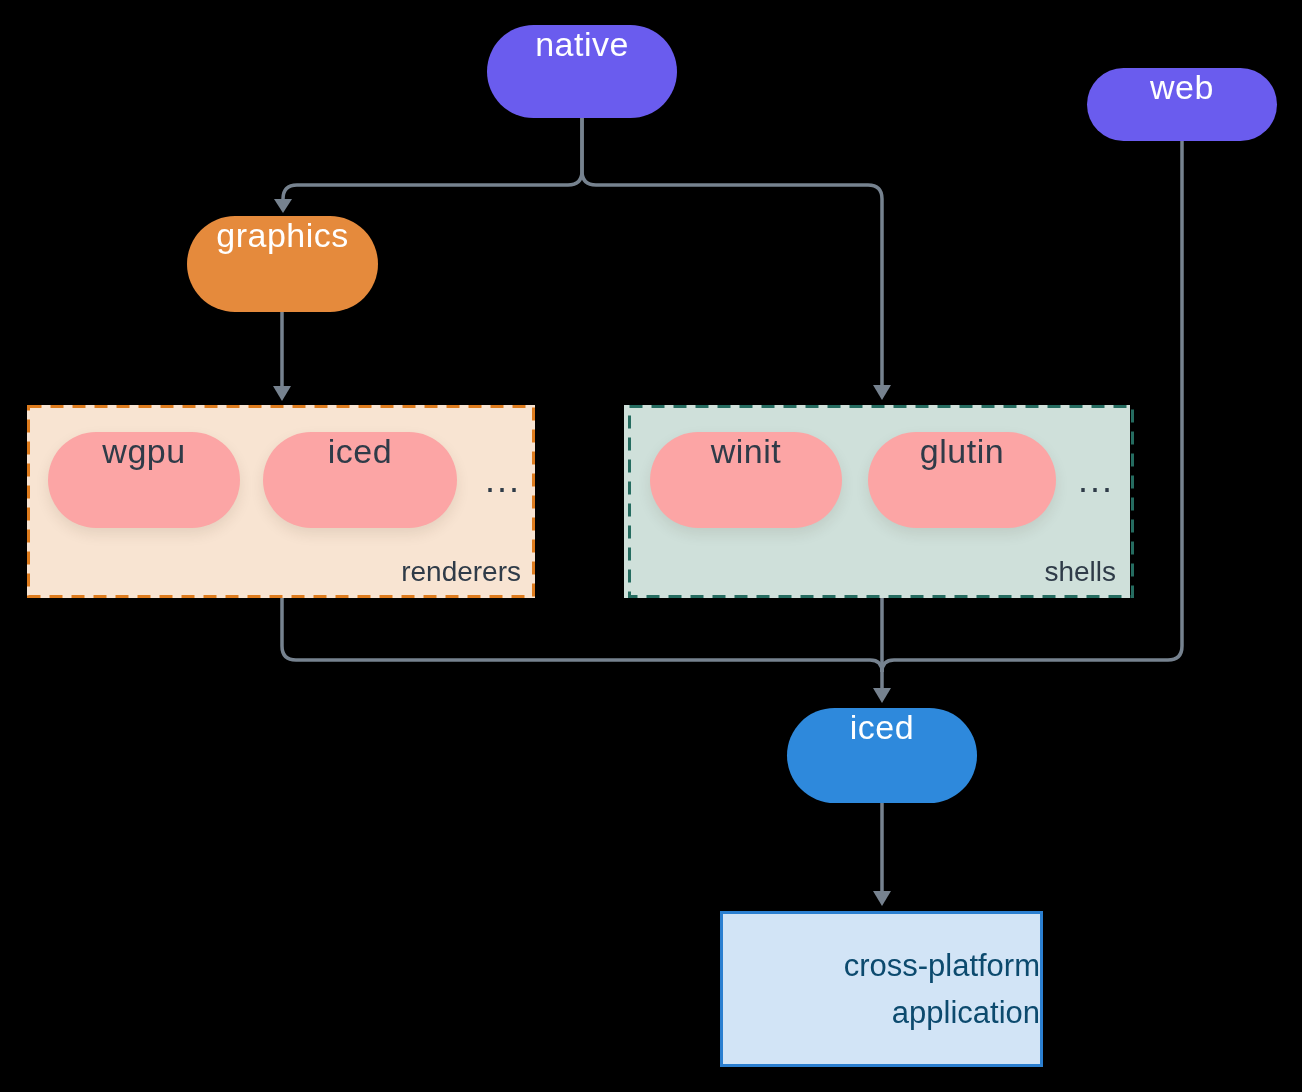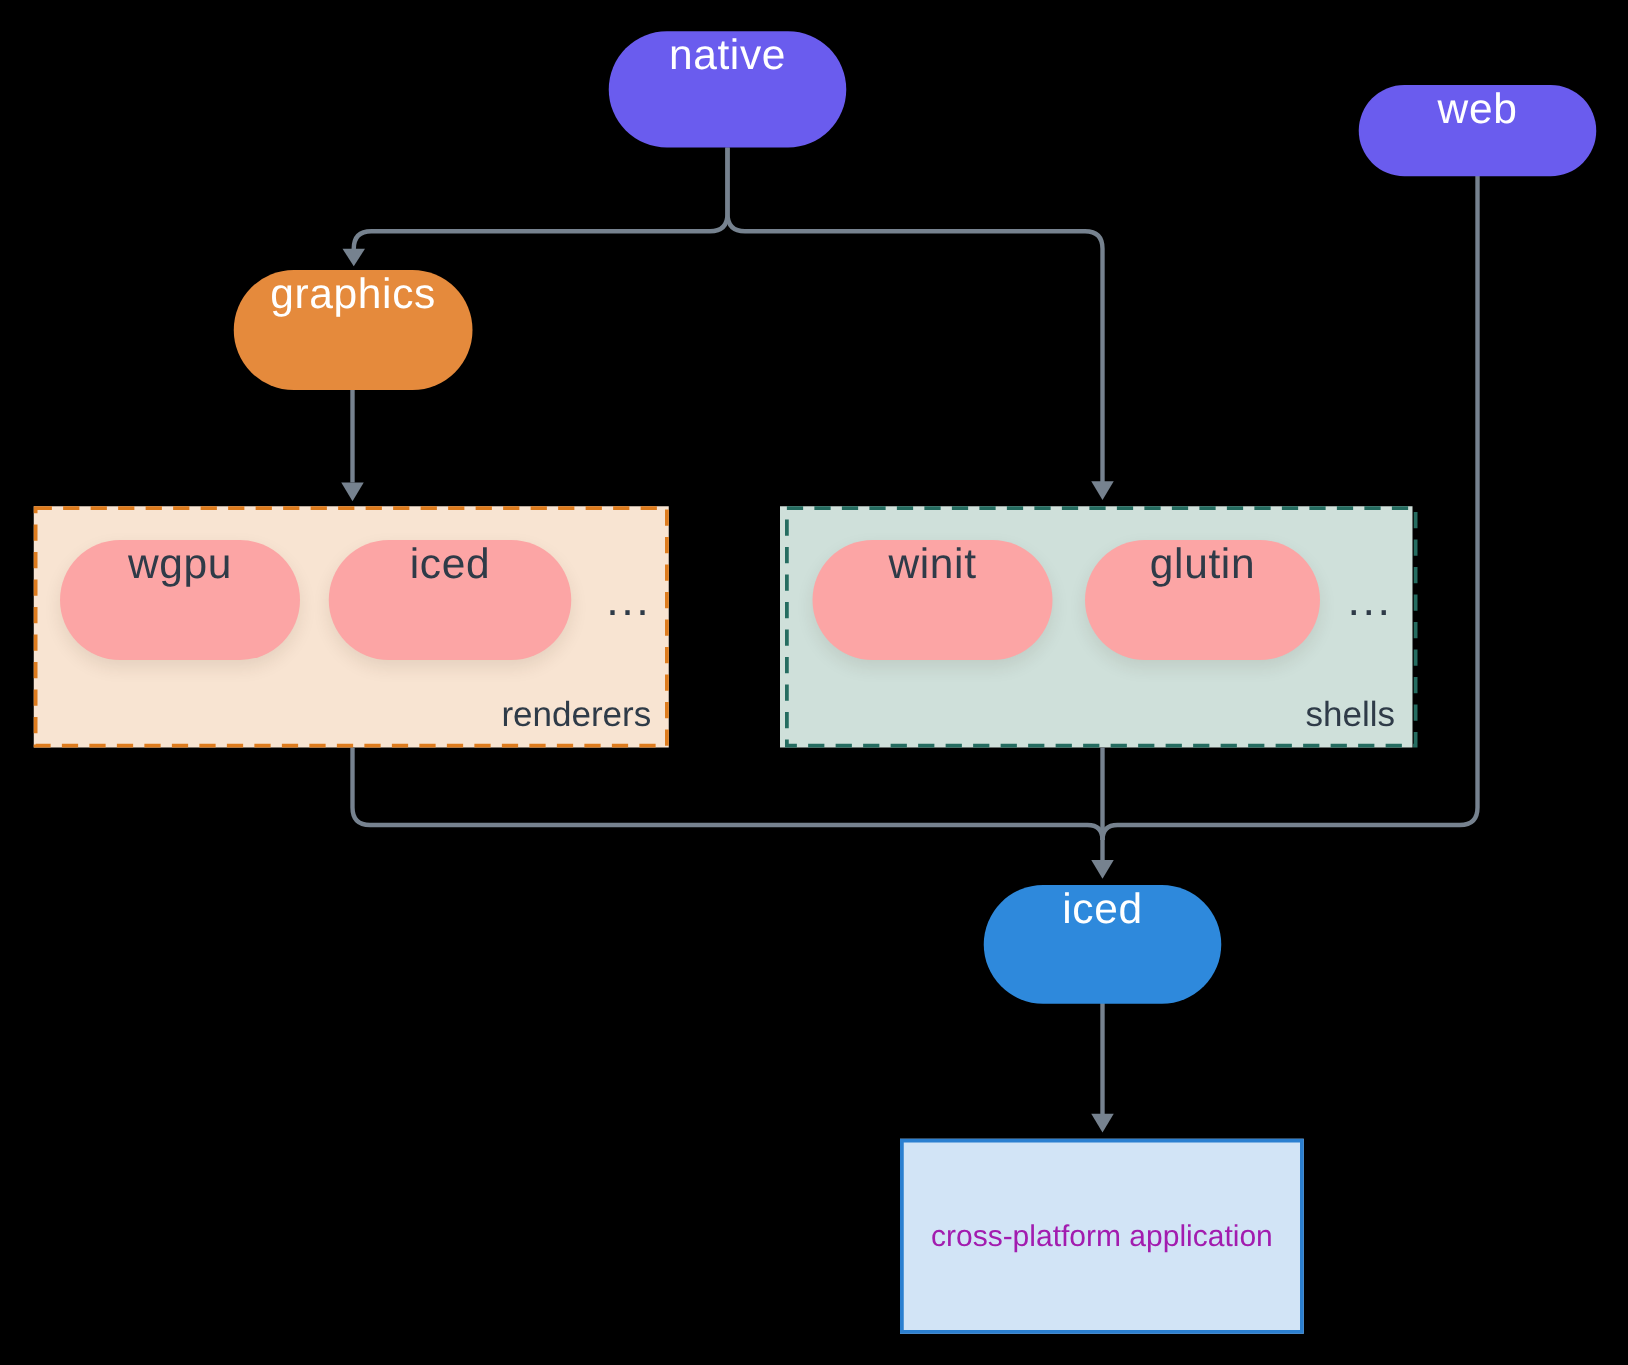--- a/index.html
+++ b/index.html
@@ -67,24 +67,24 @@
     left: 720px; top: 911px;
     width: 317px; height: 150px;
     border-style: solid;
     border-width: 3px;
     display: flex;
     align-items: center;
     justify-content: center;
   }
   .node-app .app-label {
     width: 100%;
-    text-align: center;
-    font-size: 24px;
+    text-align: right;
+    font-size: 31px;
     line-height: 47px;
-    color: #a21caf;
+    color: #0c4a6e;
   }
 </style>
 </head>
 <body>
 
 <div class="canvas">
 
   <div class="group-box box-renderers" style="background-color: rgb(248, 228, 210);">
     <div class="pill white pill-wgpu">
       <span>wgpu</span>

